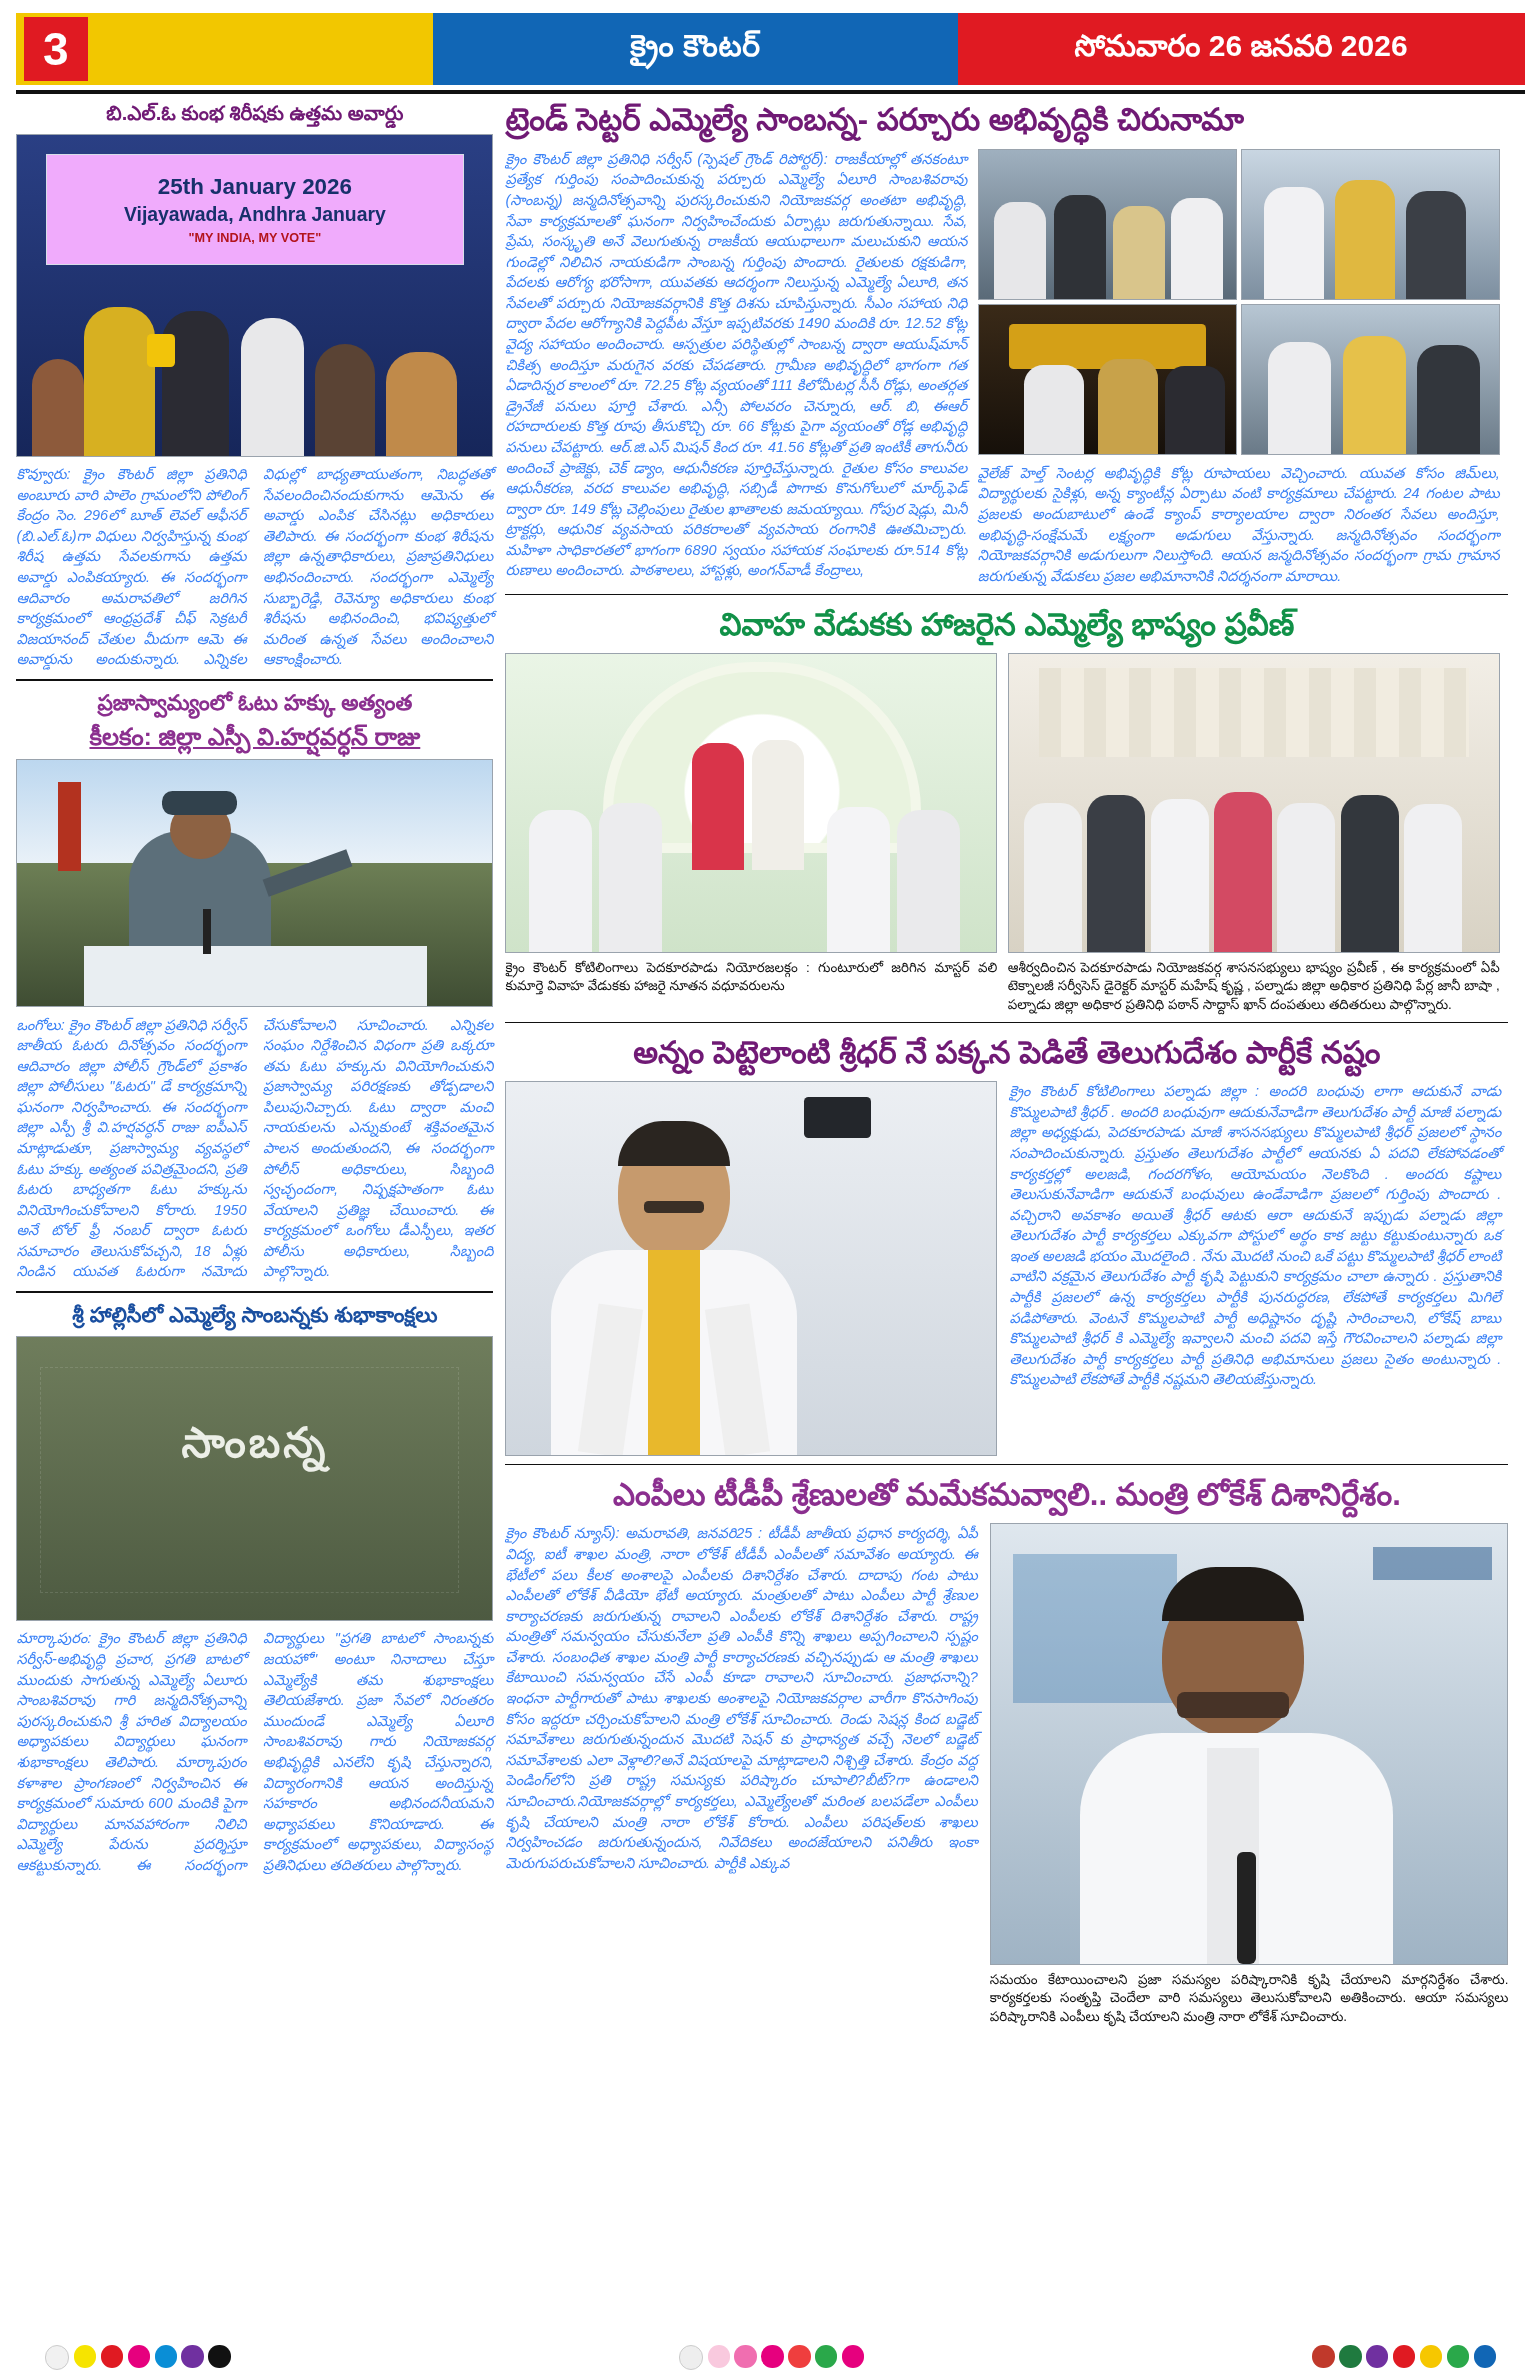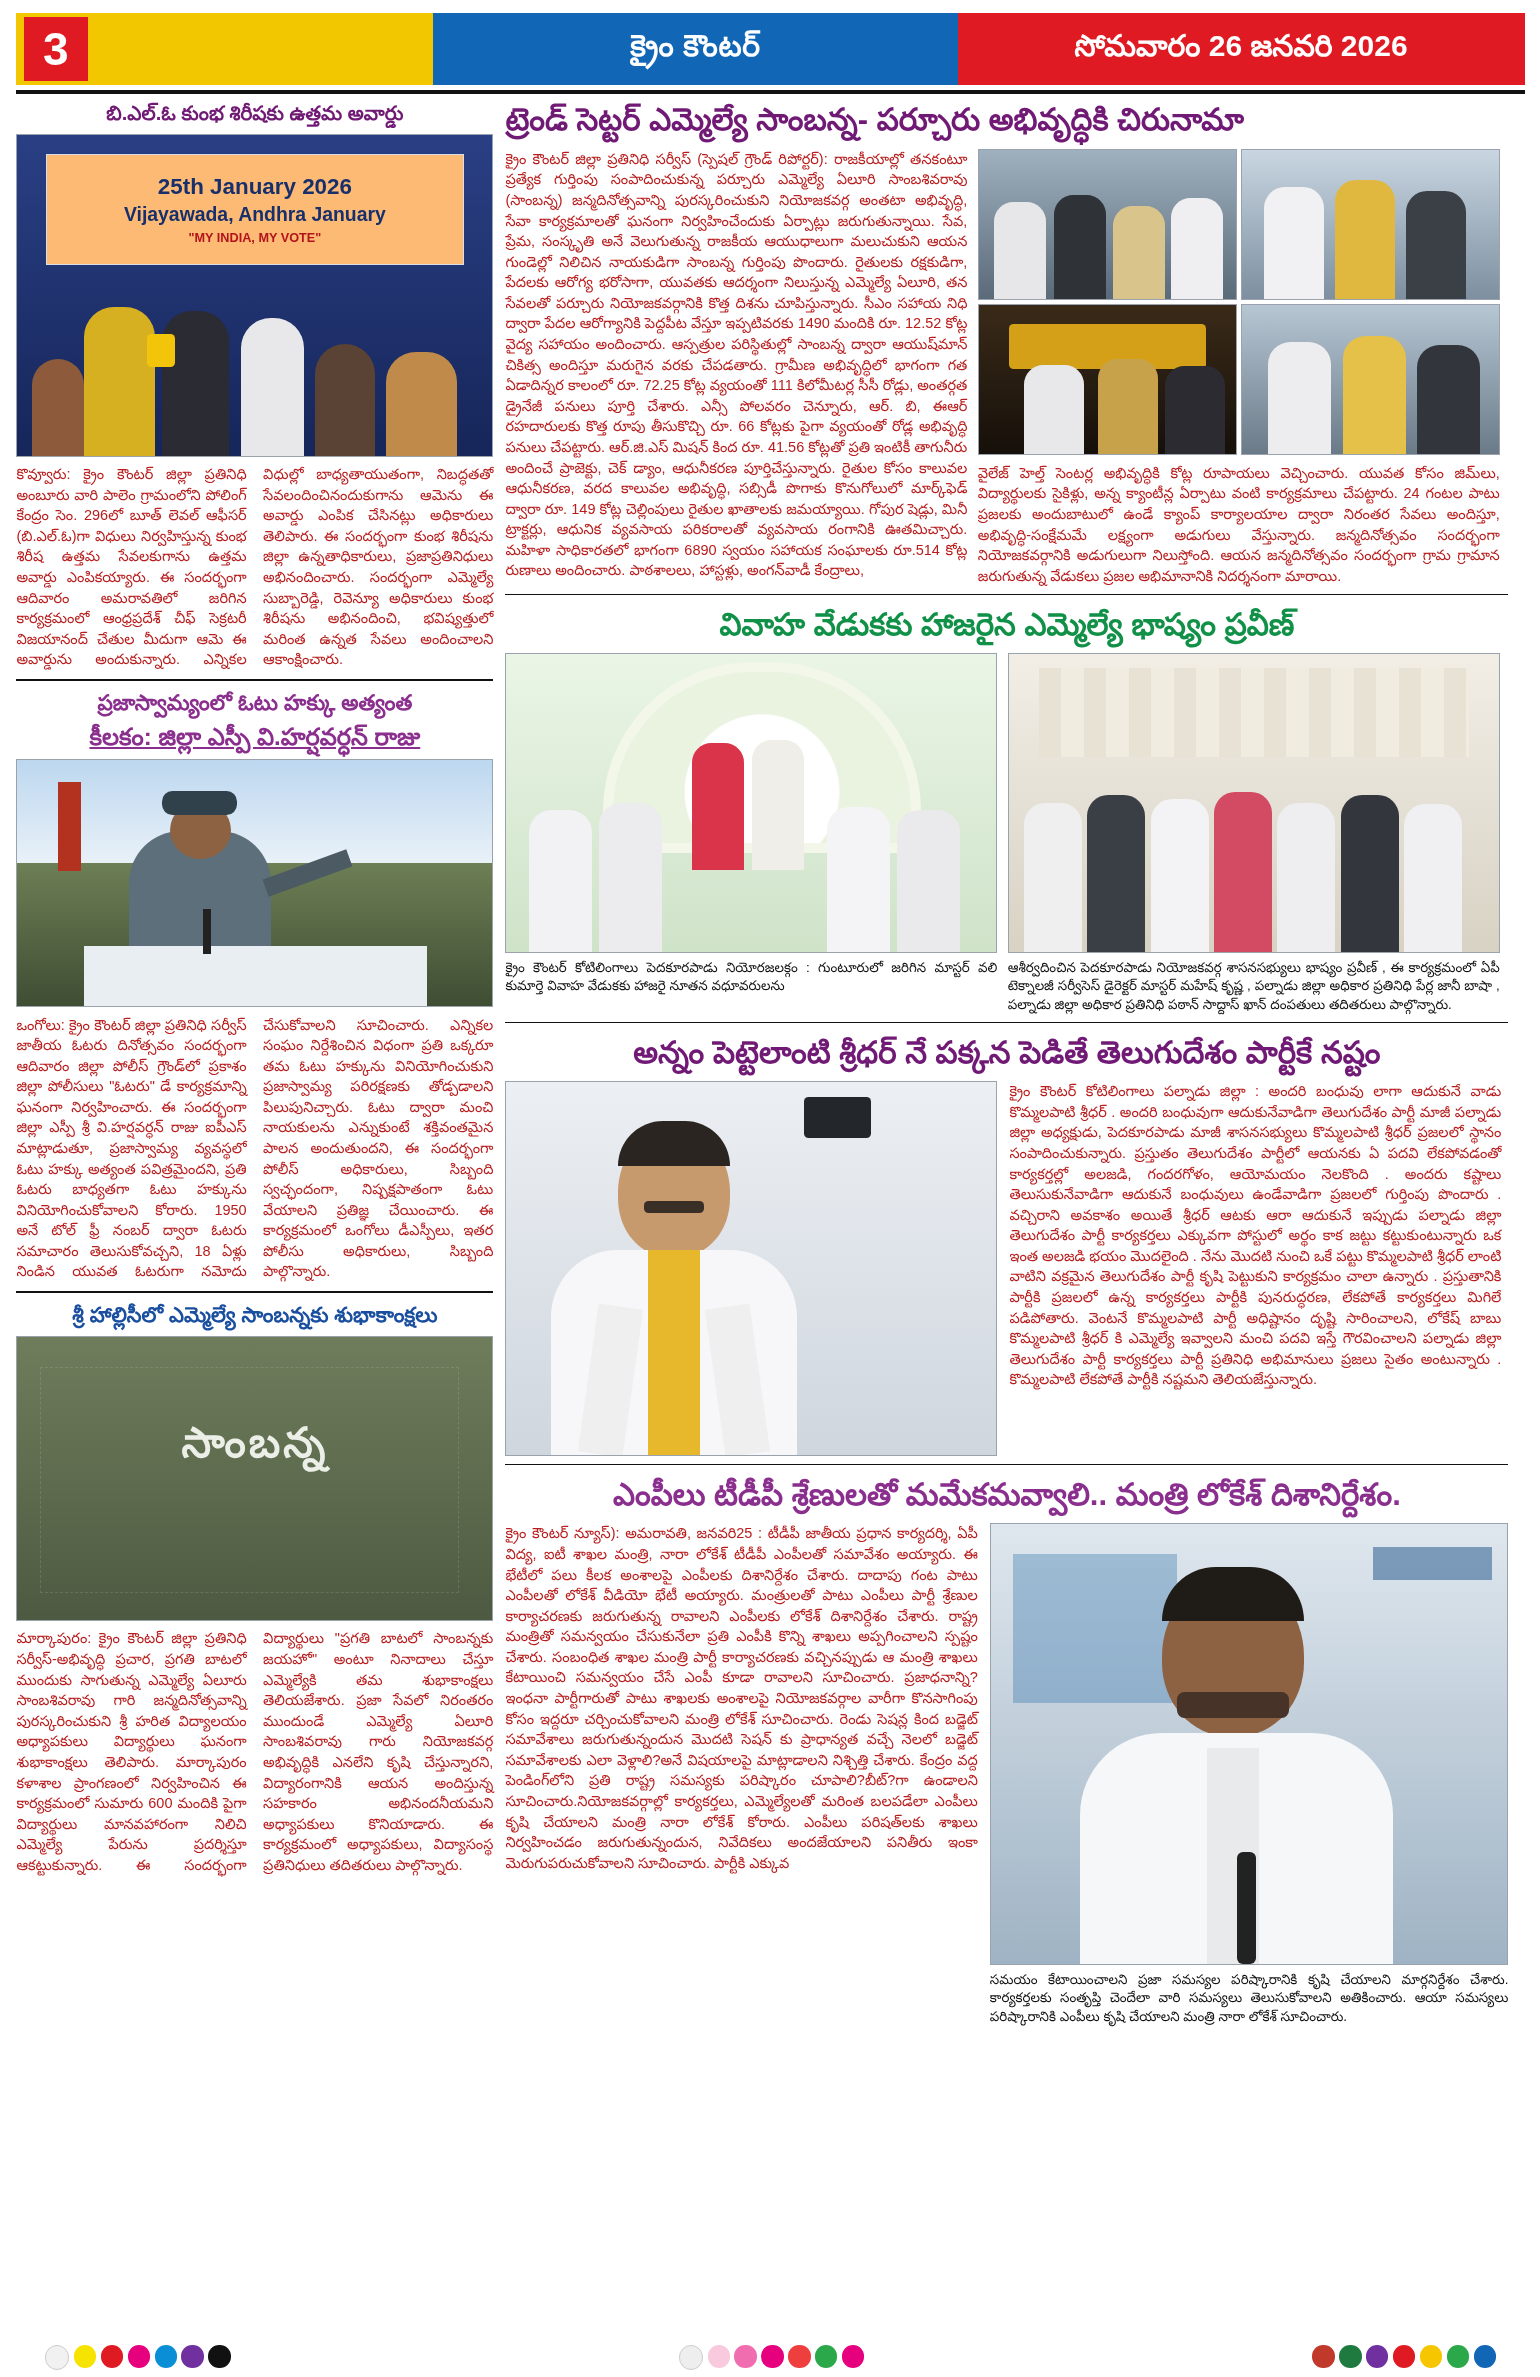--- a/index.html
+++ b/index.html
@@ -27,33 +27,33 @@
   .hl-green{color:#119148;font-weight:bold;line-height:1.25;}
   .hl-purple{color:#8b2f8f;font-weight:bold;line-height:1.25;}
 
   .h-left{font-size:20px;text-align:center;margin:0 0 7.5px 0;}
   .h-big{font-size:30px;text-align:center;margin:0 0 9px 0;}
   .h-mid{font-size:27px;text-align:center;margin:10.4px 0 9px 0;}
 
   .divider{height:2.2px;background:#111;margin:9px 0;}
   .divider-thin{height:1.5px;background:#111;margin:7.5px 0;}
 
-  .body-text{font-size:14.5px;line-height:1.42;text-align:justify;color:#b91c1c;}
+  .body-text{font-size:14.5px;line-height:1.42;text-align:justify;color:#3b82f6;font-style:italic;}
 
   .photo{background:#c9ced6;position:relative;overflow:hidden;border:0.7px solid #9aa3ad;}
   .ph-caption{font-size:13.4px;line-height:1.38;color:#111;margin-top:5.2px;text-align:justify;}
 
   .two-col-text{column-count:2;column-gap:16.4px;}
 
   
   .sky{position:absolute;left:0;right:0;top:0;height:42%;background:linear-gradient(#bcd7ef,#e9f1f8);}
   .ground{position:absolute;left:0;right:0;bottom:0;height:58%;background:linear-gradient(#6d7f55,#3f4d33);}
 
   .stage{position:absolute;inset:0;background:linear-gradient(#2a3f84,#16265a);}
-  .banner{position:absolute;left:6%;right:6%;top:6%;height:34%;background:#fdba74;border:1.5px solid #d8dde8;display:flex;flex-direction:column;align-items:center;justify-content:center;color:#17306b;}
+  .banner{position:absolute;left:6%;right:6%;top:6%;height:34%;background:#f0abfc;border:1.5px solid #d8dde8;display:flex;flex-direction:column;align-items:center;justify-content:center;color:#17306b;}
   .banner .b1{font-size:22.4px;font-weight:bold;}
   .banner .b2{font-size:19.4px;font-weight:bold;margin-top:3px;}
   .banner .b3{font-size:12.7px;font-weight:bold;color:#b3141c;margin-top:4.5px;}
   .person{position:absolute;bottom:0;border-radius:30px 30px 0 0;}
 
   .grid4{display:grid;grid-template-columns:1fr 1fr;gap:4.5px;}
   .grid4 .photo{height:149px;}
 
   .footer-dots{position:absolute;left:0;right:0;bottom:7.5px;display:flex;justify-content:space-between;padding:0 45px;box-sizing:border-box;}
   .dotrow{display:flex;gap:4.5px;}

